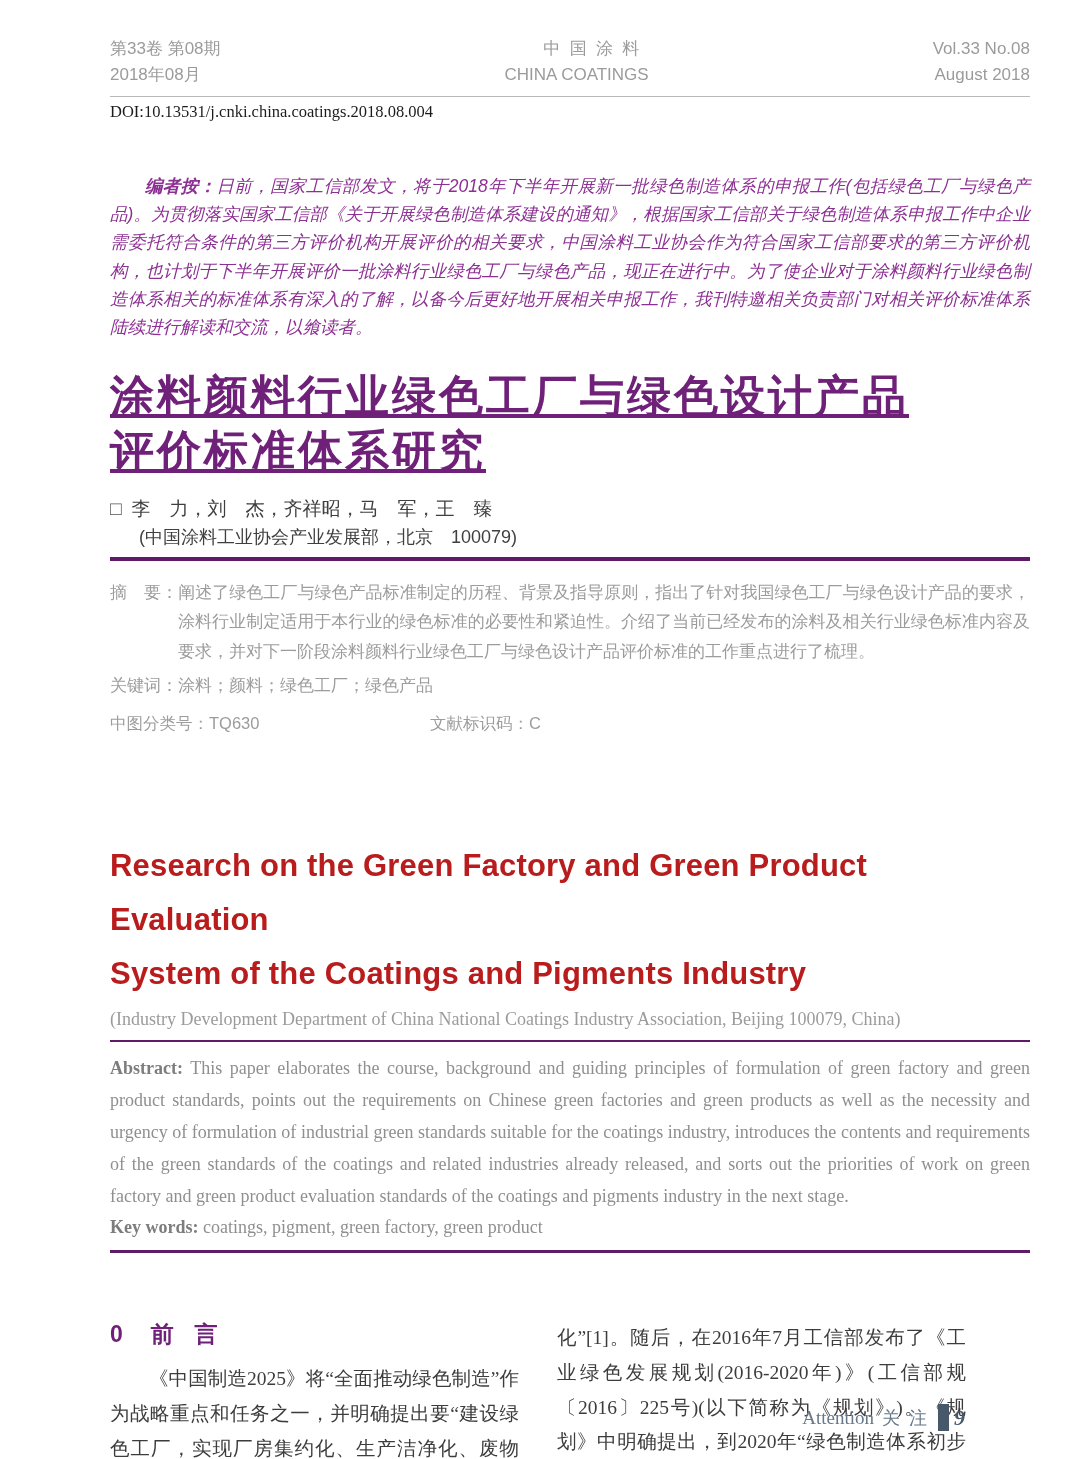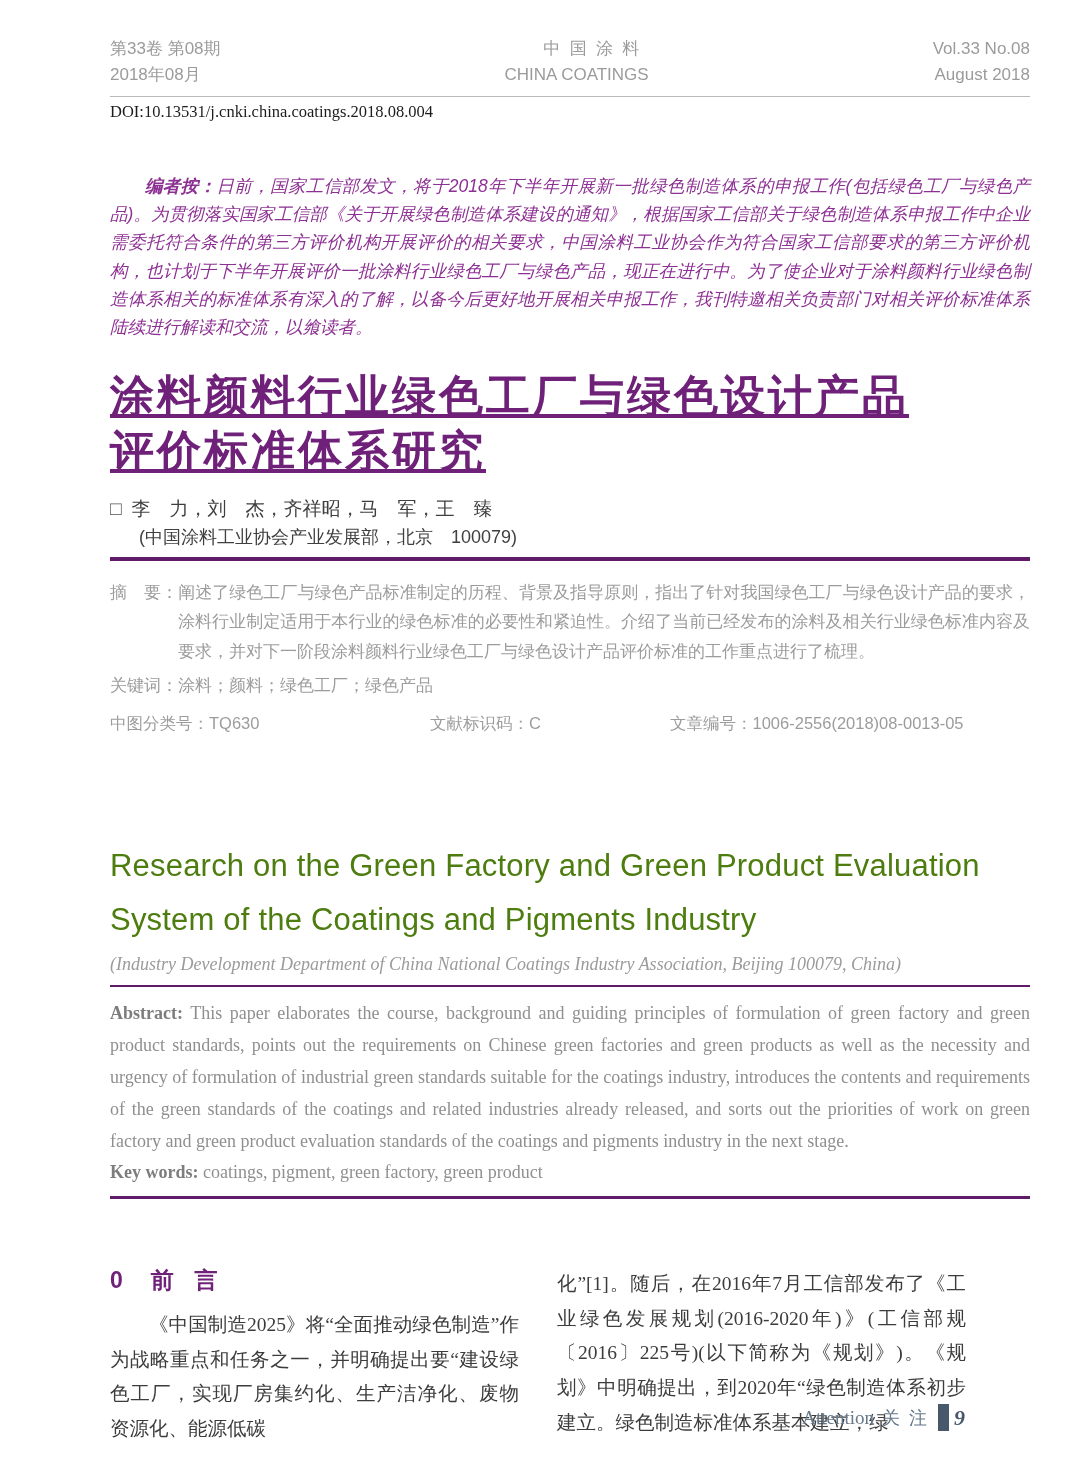--- a/index.html
+++ b/index.html
@@ -46,24 +46,24 @@
   .rule-thin{height:2px;margin-top:10px;}
   .rule-mid{height:3px;margin-top:8px;}
   
   .abs-cn{margin-top:17px;color:var(--gray-abs);font-size:17px;line-height:1.72;
     text-align:justify;padding-left:68px;text-indent:-68px;}
   .kw-cn{margin-top:8px;color:var(--gray-abs);font-size:17px;}
   .meta-row{margin-top:16px;display:flex;color:var(--gray-abs);font-size:16.5px;}
   .meta-row span:nth-child(1){width:320px;}
   .meta-row span:nth-child(2){width:240px;}
   
-  .title-en{margin-top:104px;color:#4d7c0f;font-weight:normal;font-size:31px;
+  .title-en{margin-top:104px;color:#b91c1c;font-weight:bold;font-size:31px;
     line-height:1.75;letter-spacing:0.2px;}
   .authors-en{margin-top:12px;color:var(--gray-head);font-size:17.5px;}
-  .affil-en{margin-top:7px;color:var(--gray-head);font-size:18px;font-style:italic;
+  .affil-en{margin-top:7px;color:var(--gray-head);font-size:18px;
     font-family:"Liberation Serif","DejaVu Serif",serif;}
   .abs-en{margin-top:10px;color:var(--gray-abs-en);font-size:18px;line-height:1.78;
     text-align:justify;font-family:"Liberation Serif","DejaVu Serif",serif;}
   .abs-en .lbl,.kw-en .lbl{font-weight:bold;color:#7d7d7d;}
   .kw-en{color:var(--gray-abs-en);font-size:18px;line-height:1.7;
     font-family:"Liberation Serif","DejaVu Serif",serif;}
   
   .columns{margin-top:66px;display:flex;gap:38px;}
   .col-half{width:409px;}
   .sec-head{color:var(--purple-title);font-size:23px;font-weight:600;letter-spacing:2px;}
@@ -120,21 +120,20 @@
   <hr class="rule rule-thick">
 
   <p class="abs-cn">
     <span class="lbl">摘　要：</span><span>阐述了绿色工厂与绿色产品标准制定的历程、背景及指导原则，指出了针对我国绿色工厂与绿色设计产品的要求，涂料行业制定适用于本行业的绿色标准的必要性和紧迫性。介绍了当前已经发布的涂料及相关行业绿色标准内容及要求，并对下一阶段涂料颜料行业绿色工厂与绿色设计产品评价标准的工作重点进行了梳理。</span>
   </p>
   <p class="kw-cn">关键词：涂料；颜料；绿色工厂；绿色产品</p>
 
   <div class="meta-row">
     <span>中图分类号：TQ630</span>
     <span>文献标识码：C</span>
-    <span>文章编号：1006-2556(2018)08-0013-05</span>
   </div>
 
   <h2 class="title-en">
     <div>Research on the Green Factory and Green Product Evaluation</div>
     <div>System of the Coatings and Pigments Industry</div>
   </h2>
   <div class="affil-en">(Industry Development Department of China National Coatings Industry Association, Beijing 100079, China)</div>
 
   <hr class="rule rule-thin">
 

